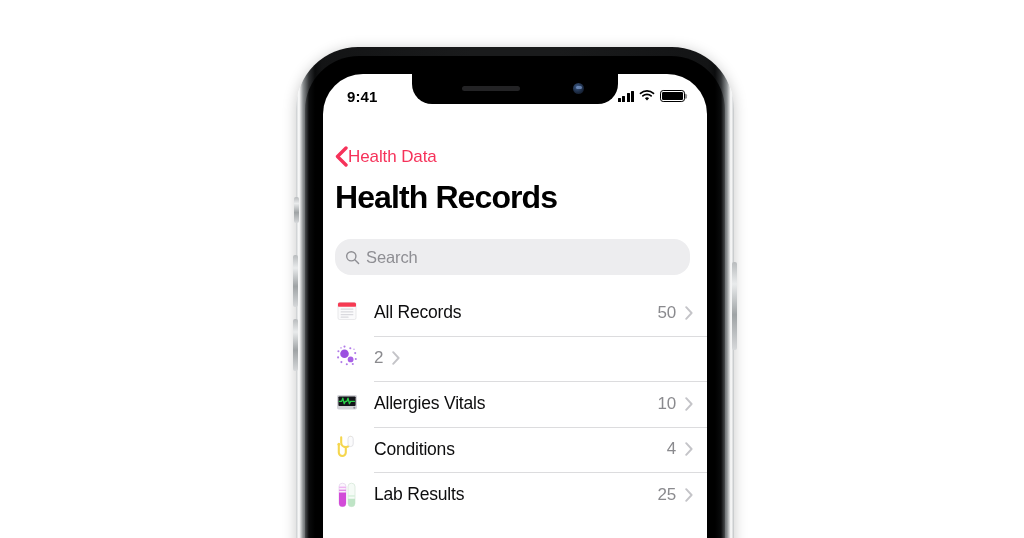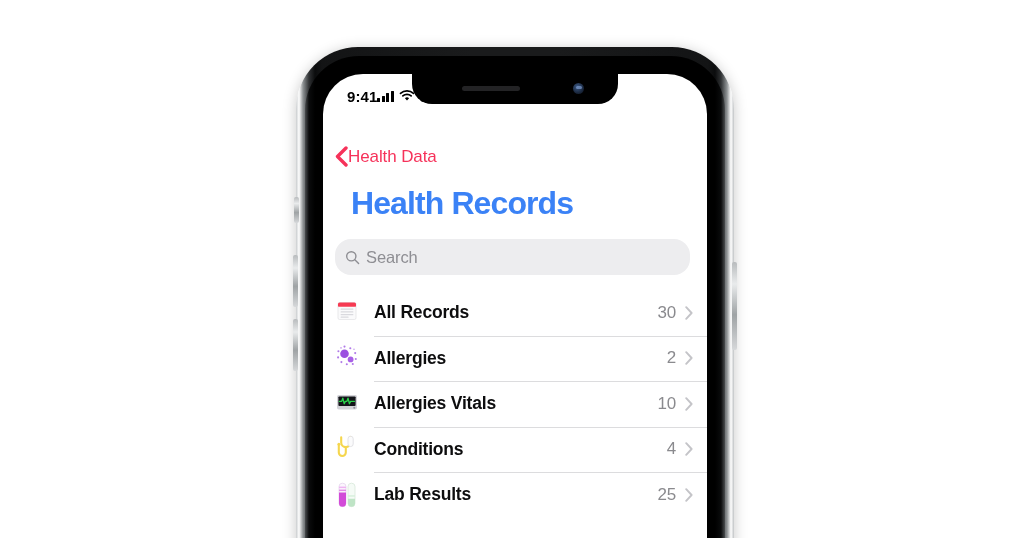--- a/index.html
+++ b/index.html
@@ -109,20 +109,21 @@
     background: rgba(130,160,210,0.65);
   }
 
   
   #status-bar {
     position: absolute;
     top: 0; left: 0; right: 0;
     height: 36px;
     display: flex;
     align-items: center;
+    justify-content: space-between;
     padding: 8px 22px 0 24px;
     box-sizing: border-box;
     z-index: 10;
   }
   #status-time {
     font-size: 15px;
     font-weight: bold;
     color: #000;
     letter-spacing: 0.1px;
   }
@@ -173,27 +174,26 @@
   #nav-back svg { display:block; }
   #nav-back-label {
     font-size: 17px;
     color: #F6325A;
     letter-spacing: -0.1px;
   }
 
   
   #page-title {
     position: absolute;
-    top: 111px;
+    top: 105px;
     left: 12px;
     font-size: 32px;
     font-weight: bold;
-    color: #3b82f6;
+    color: #000000;
     letter-spacing: -0.9px;
-    margin-left: 16px;
   }
 
   
   #search-field {
     position: absolute;
     top: 165px;
     left: 12px;
     right: 17px;
     height: 36px;
     background: #EDEDEF;
@@ -243,21 +243,20 @@
     flex: none;
     margin-right: 15px;
     position: relative;
   }
   .row-icon svg { display: block; }
   .row-label {
     font-size: 17.5px;
     color: #0d0d0e;
     letter-spacing: -0.2px;
     flex: 1;
-    font-weight: bold;
   }
   .row-count {
     font-size: 17px;
     color: #8A8A8E;
     margin-right: 9px;
     letter-spacing: -0.2px;
   }
   .row-chevron { flex: none; display: block; }
 </style>
 </head>
@@ -323,21 +322,21 @@
             <rect x="3" y="3.5" width="18" height="17" rx="1.6" fill="#FAFAFB" stroke="#E3E3E6" stroke-width="0.8"></rect>
             <rect x="3" y="3.5" width="18" height="4" rx="1.6" fill="#F63A52"></rect>
             <rect x="3" y="6" width="18" height="1.5" fill="#F63A52"></rect>
             <rect x="5.6" y="9.6" width="12.8" height="1.15" rx="0.5" fill="#D9D9DE"></rect>
             <rect x="5.6" y="12.3" width="12.8" height="1.15" rx="0.5" fill="#D9D9DE"></rect>
             <rect x="5.6" y="15" width="12.8" height="1.15" rx="0.5" fill="#D9D9DE"></rect>
             <rect x="5.6" y="17.6" width="8" height="1.15" rx="0.5" fill="#D9D9DE"></rect>
           </svg>
         </span>
         <span class="row-label">All Records</span>
-        <span class="row-count">30</span>
+        <span class="row-count">50</span>
         <svg class="row-chevron" width="8" height="14" viewBox="0 0 8 14">
           <path d="M1.2 1.2 6.6 7l-5.4 5.8" stroke="#C4C4C8" stroke-width="1.9" fill="none" stroke-linecap="round" stroke-linejoin="round"></path>
         </svg>
       </div>
 
       <div class="record-row">
         <span class="row-icon">
           <svg width="24" height="24" viewBox="0 0 24 24">
             <circle cx="9.5" cy="9.8" r="4.3" fill="#9B4FE0"></circle>
             <circle cx="15.6" cy="15.4" r="2.9" fill="#A861E6"></circle>
@@ -347,21 +346,20 @@
             <circle cx="6.4" cy="18.1" r="1.05" fill="#B07AE8"></circle>
             <circle cx="11.8" cy="20.3" r="1.05" fill="#B07AE8"></circle>
             <circle cx="17.8" cy="20.0" r="1.05" fill="#B07AE8"></circle>
             <circle cx="20.8" cy="15.0" r="1.05" fill="#B07AE8"></circle>
             <circle cx="20.2" cy="9.1" r="1.05" fill="#B07AE8"></circle>
             <circle cx="15.3" cy="4.3" r="1.05" fill="#B07AE8"></circle>
             <circle cx="6.0" cy="3.9" r="0.8" fill="#C79BEE"></circle>
             <circle cx="19.0" cy="5.3" r="0.8" fill="#C79BEE"></circle>
           </svg>
         </span>
-        <span class="row-label">Allergies</span>
         <span class="row-count">2</span>
         <svg class="row-chevron" width="8" height="14" viewBox="0 0 8 14">
           <path d="M1.2 1.2 6.6 7l-5.4 5.8" stroke="#C4C4C8" stroke-width="1.9" fill="none" stroke-linecap="round" stroke-linejoin="round"></path>
         </svg>
       </div>
 
       <div class="record-row">
         <span class="row-icon">
           <svg width="24" height="24" viewBox="0 0 24 24">
             <rect x="2" y="5" width="20" height="14.5" rx="1.8" fill="#D3D3D8"></rect>

